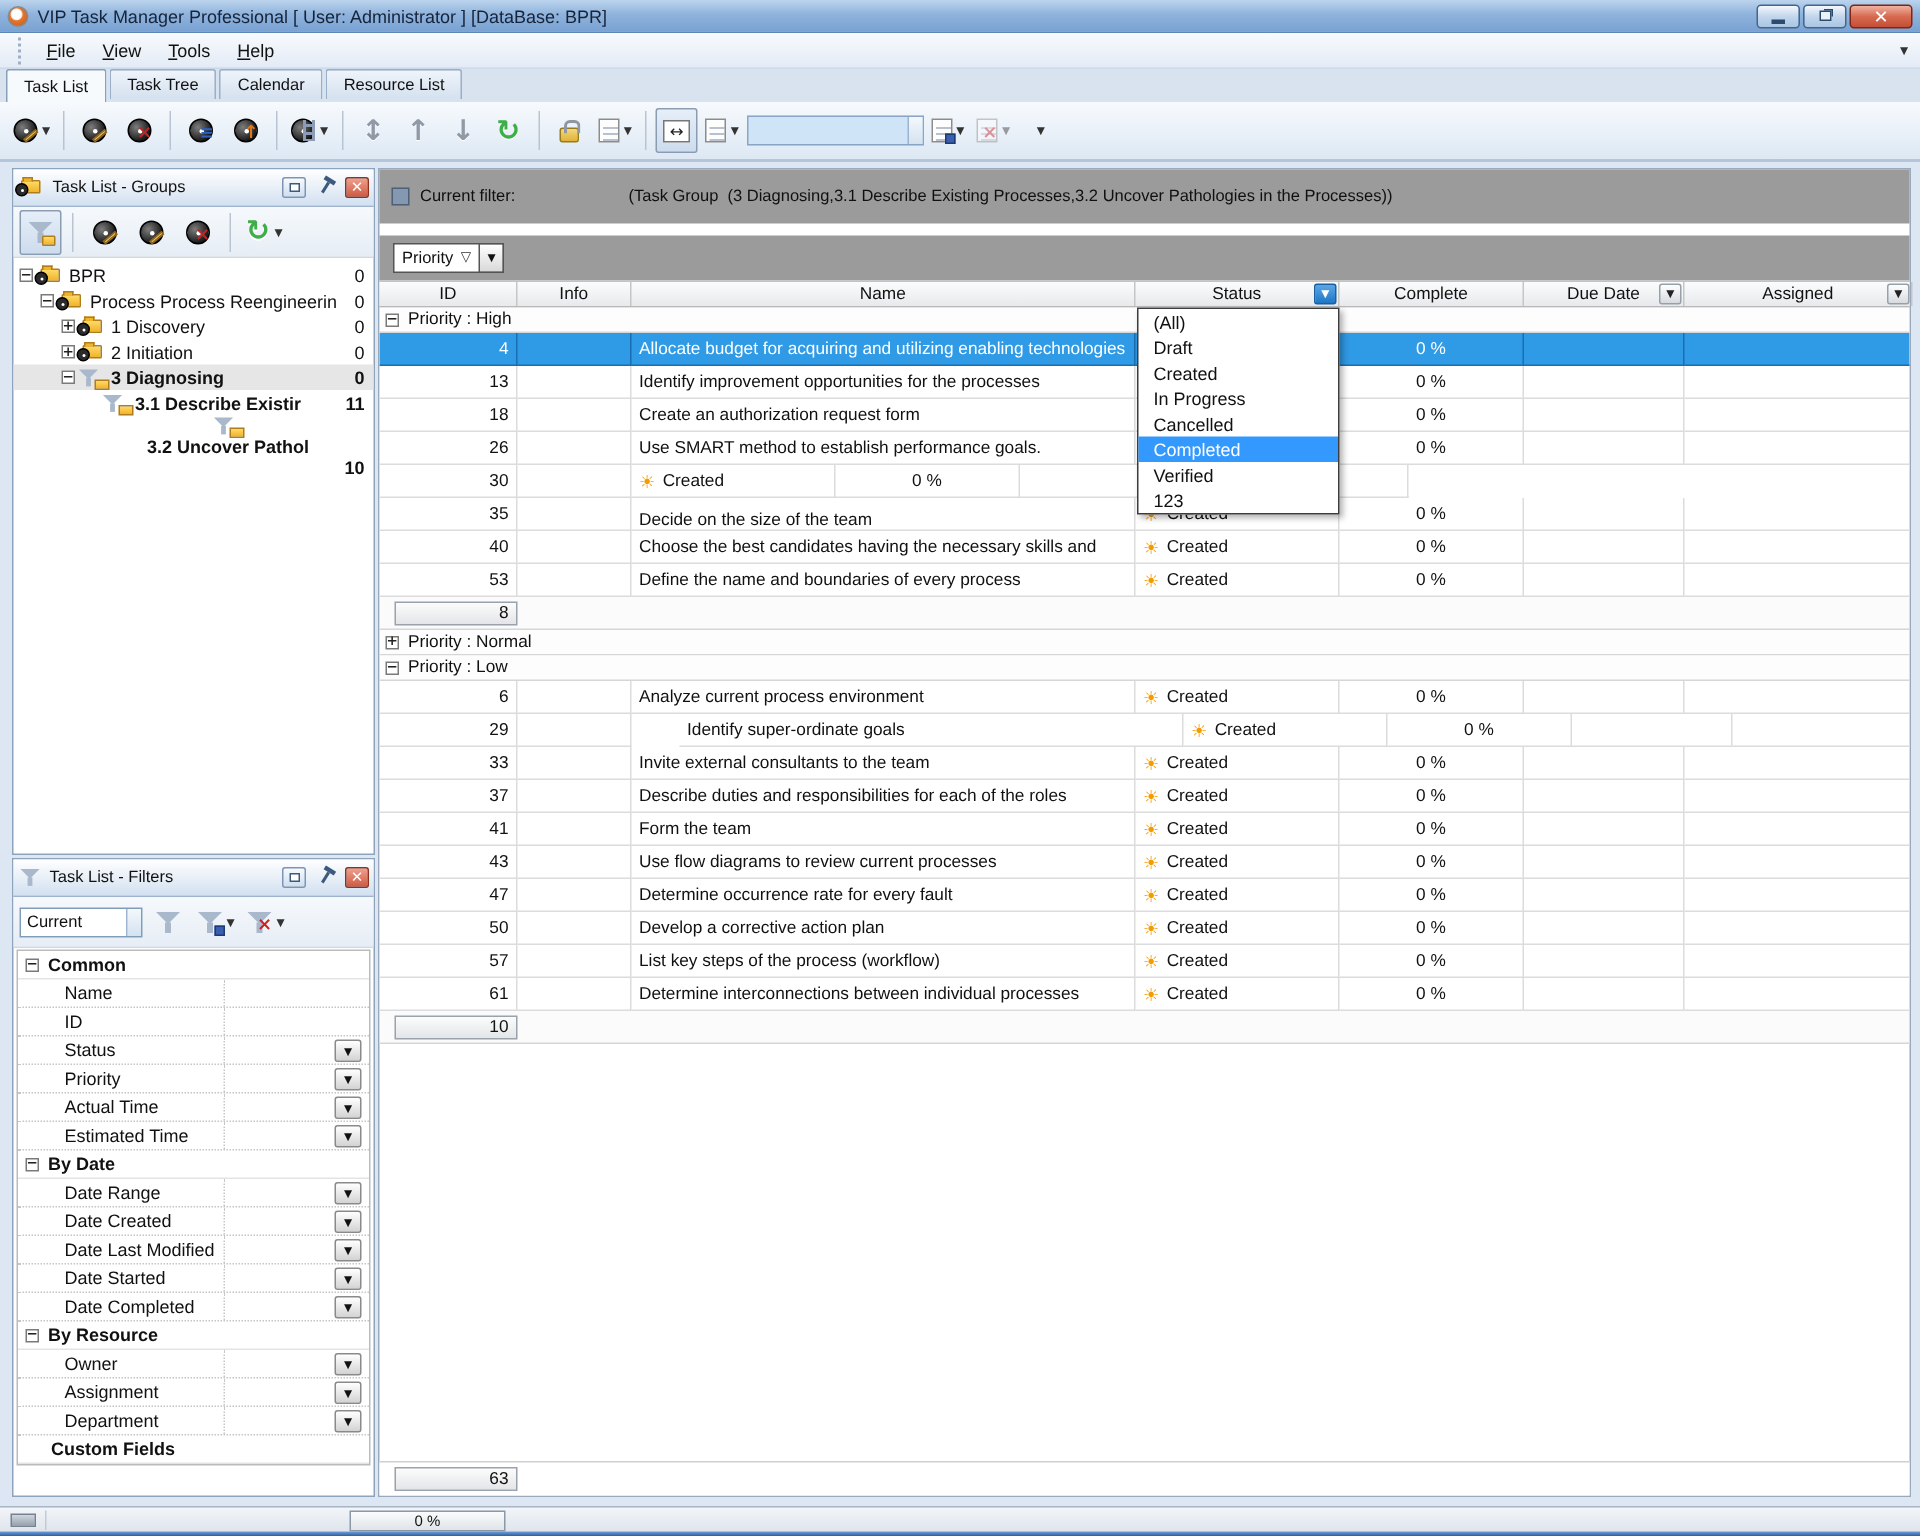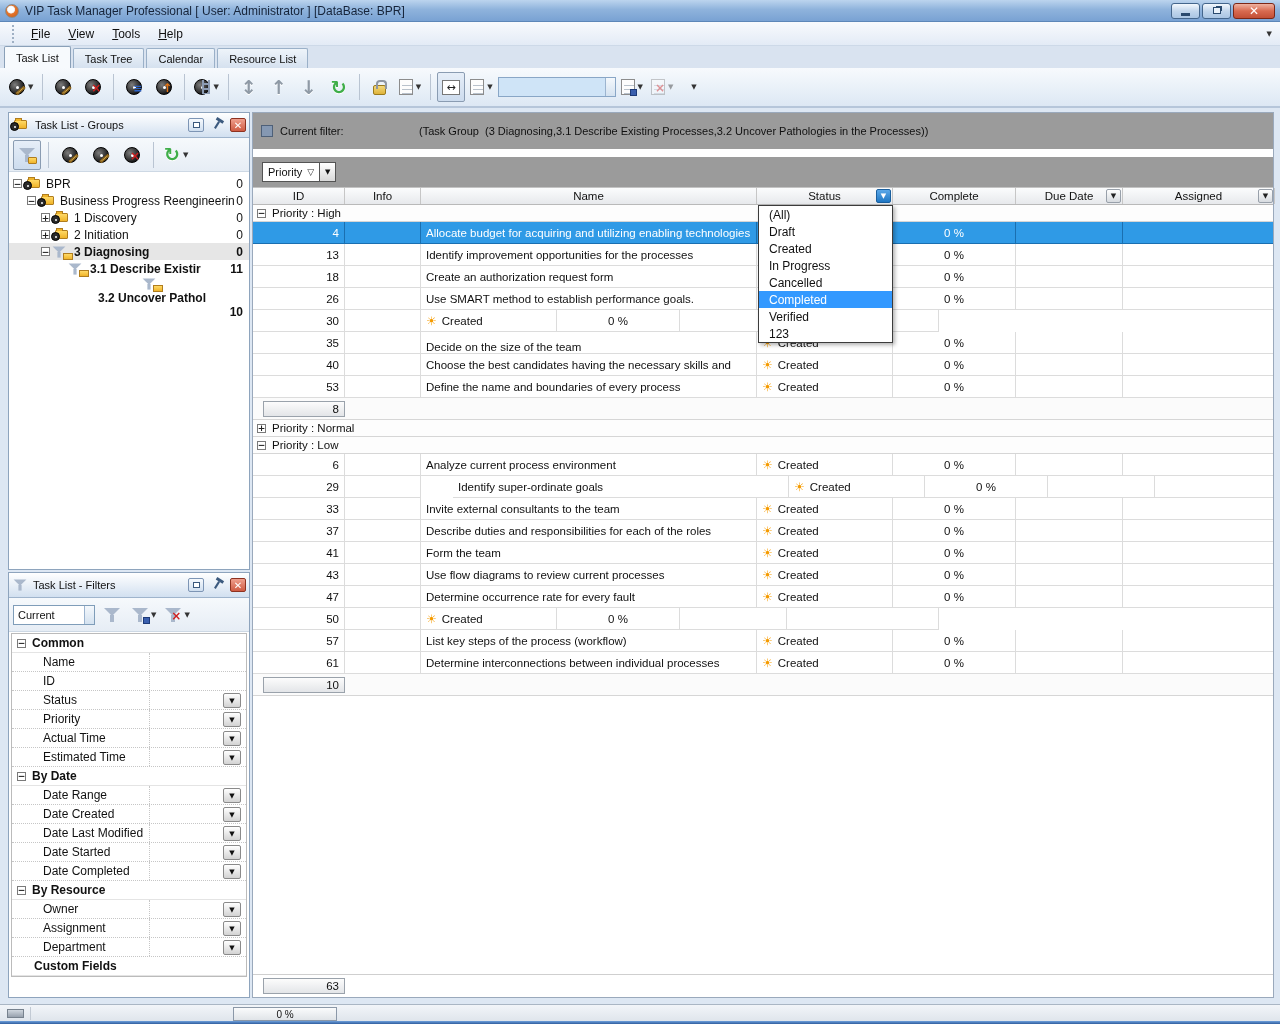--- a/index.html
+++ b/index.html
@@ -166,21 +166,21 @@
     </span>
   </div>
 
   <div class="menubar">
     <span class="grip"></span>
     <span id="menu-items"><span class="menu-item"><u>F</u>ile</span><span class="menu-item"><u>V</u>iew</span><span class="menu-item"><u>T</u>ools</span><span class="menu-item"><u>H</u>elp</span></span>
     <span class="mb-dd sym">▼</span>
   </div>
 
   <div class="tabbar">
-      <span id="tab-items" style="display:flex;align-items:flex-end;">
+      <span id="tab-items" style="display:flex;">
         <span class="tab active">
           <span>Task List</span>
         </span>
         <span class="tab">
           <span>Task Tree</span>
         </span>
         <span class="tab">
           <span>Calendar</span>
         </span>
         <span class="tab">
@@ -359,21 +359,21 @@
           <span>BPR</span>
           <span class="cnt">0</span>
         </div>
         <div class="g-row" style="padding-left: 18px;">
           <span class="xbox sym">−</span>
           <span class="treeic">
             <span class="fold">
               <span class="clk"></span>
             </span>
           </span>
-          <span>Business Progress Reengineerin</span>
+          <span>Process Process Reengineerin</span>
           <span class="cnt">0</span>
         </div>
         <div class="g-row" style="padding-left: 32px;">
           <span class="xbox sym">+</span>
           <span class="treeic">
             <span class="fold">
               <span class="clk"></span>
             </span>
           </span>
           <span>1 Discovery</span>
@@ -863,20 +863,23 @@
             <span>0 %</span>
           </div>
           <div class="cell c-due" style="width: 107px;"></div>
           <div class="cell c-assigned" style="width: 152px;"></div>
         </div>
         <div class="row">
           <div class="cell c-id" style="width: 92px;">
             <span>50</span>
           </div>
           <div class="cell c-info" style="width: 76px;"></div>
+          <div class="cell c-name" style="width: 336px;">
+            <span>Develop a corrective action plan</span>
+          </div>
           <div class="cell c-status" style="width: 136px;">
             <span class="sun">☀</span>
             <span>Created</span>
           </div>
           <div class="cell c-complete" style="width: 123px;">
             <span>0 %</span>
           </div>
           <div class="cell c-due" style="width: 107px;"></div>
           <div class="cell c-assigned" style="width: 152px;"></div>
         </div>

